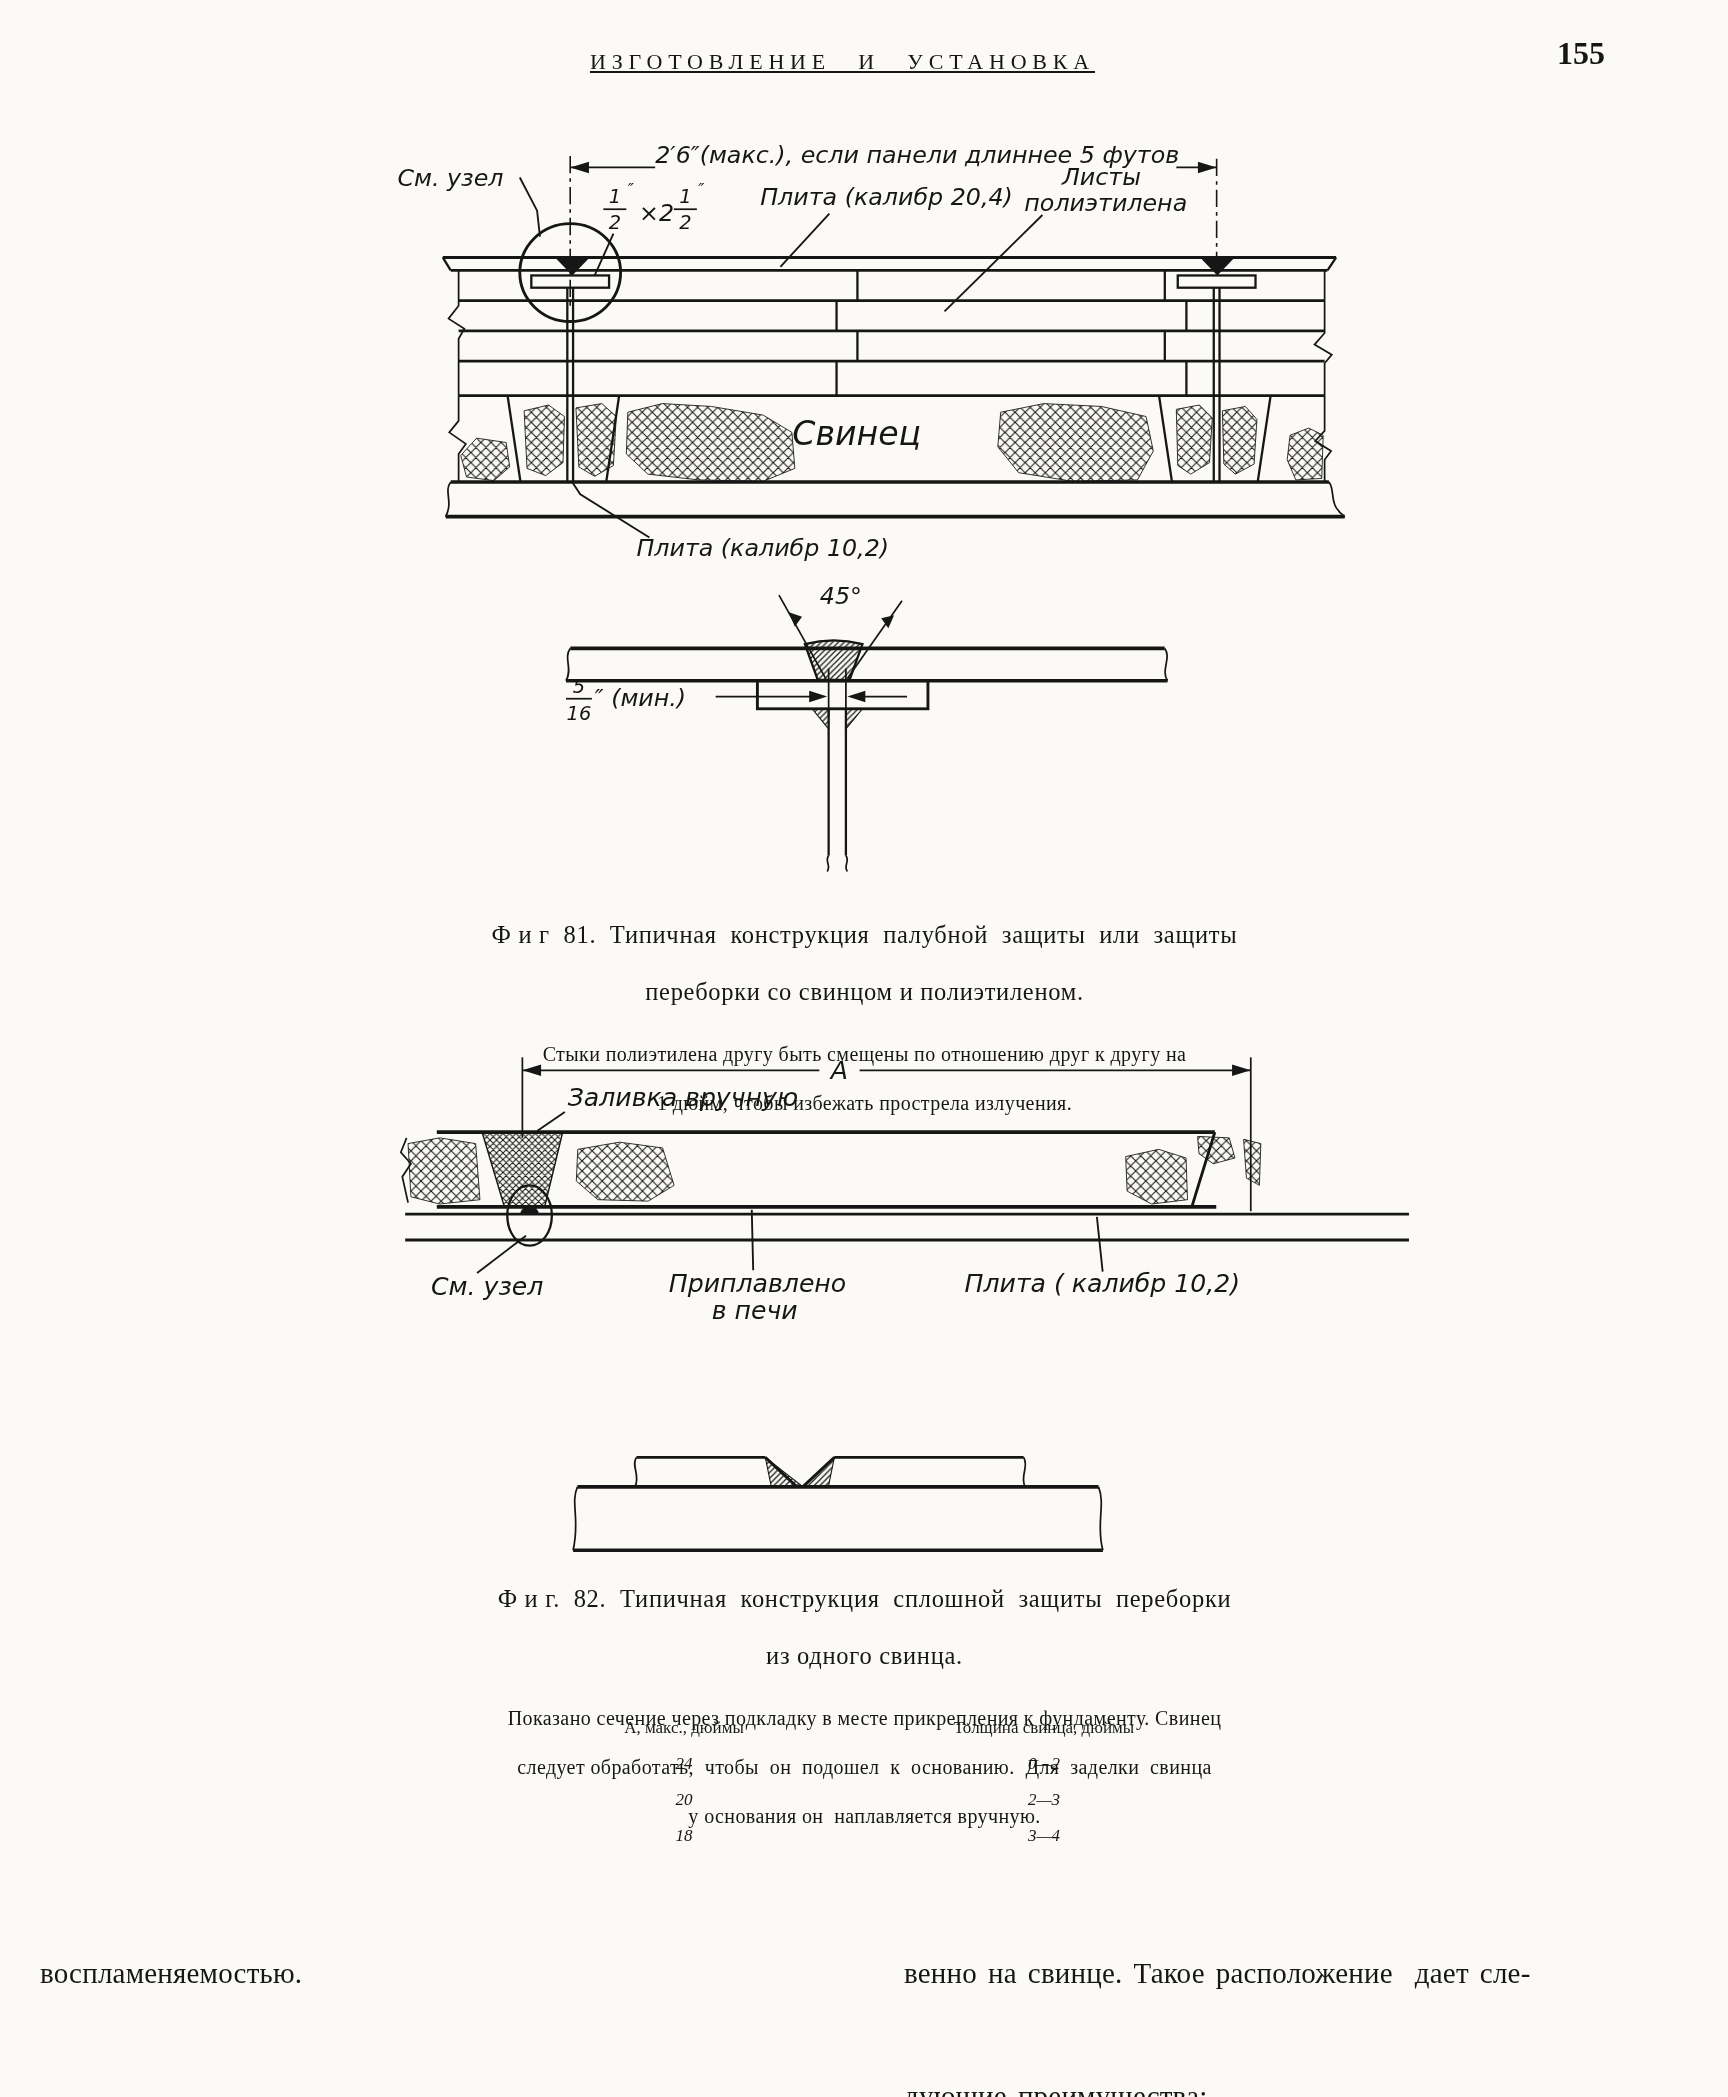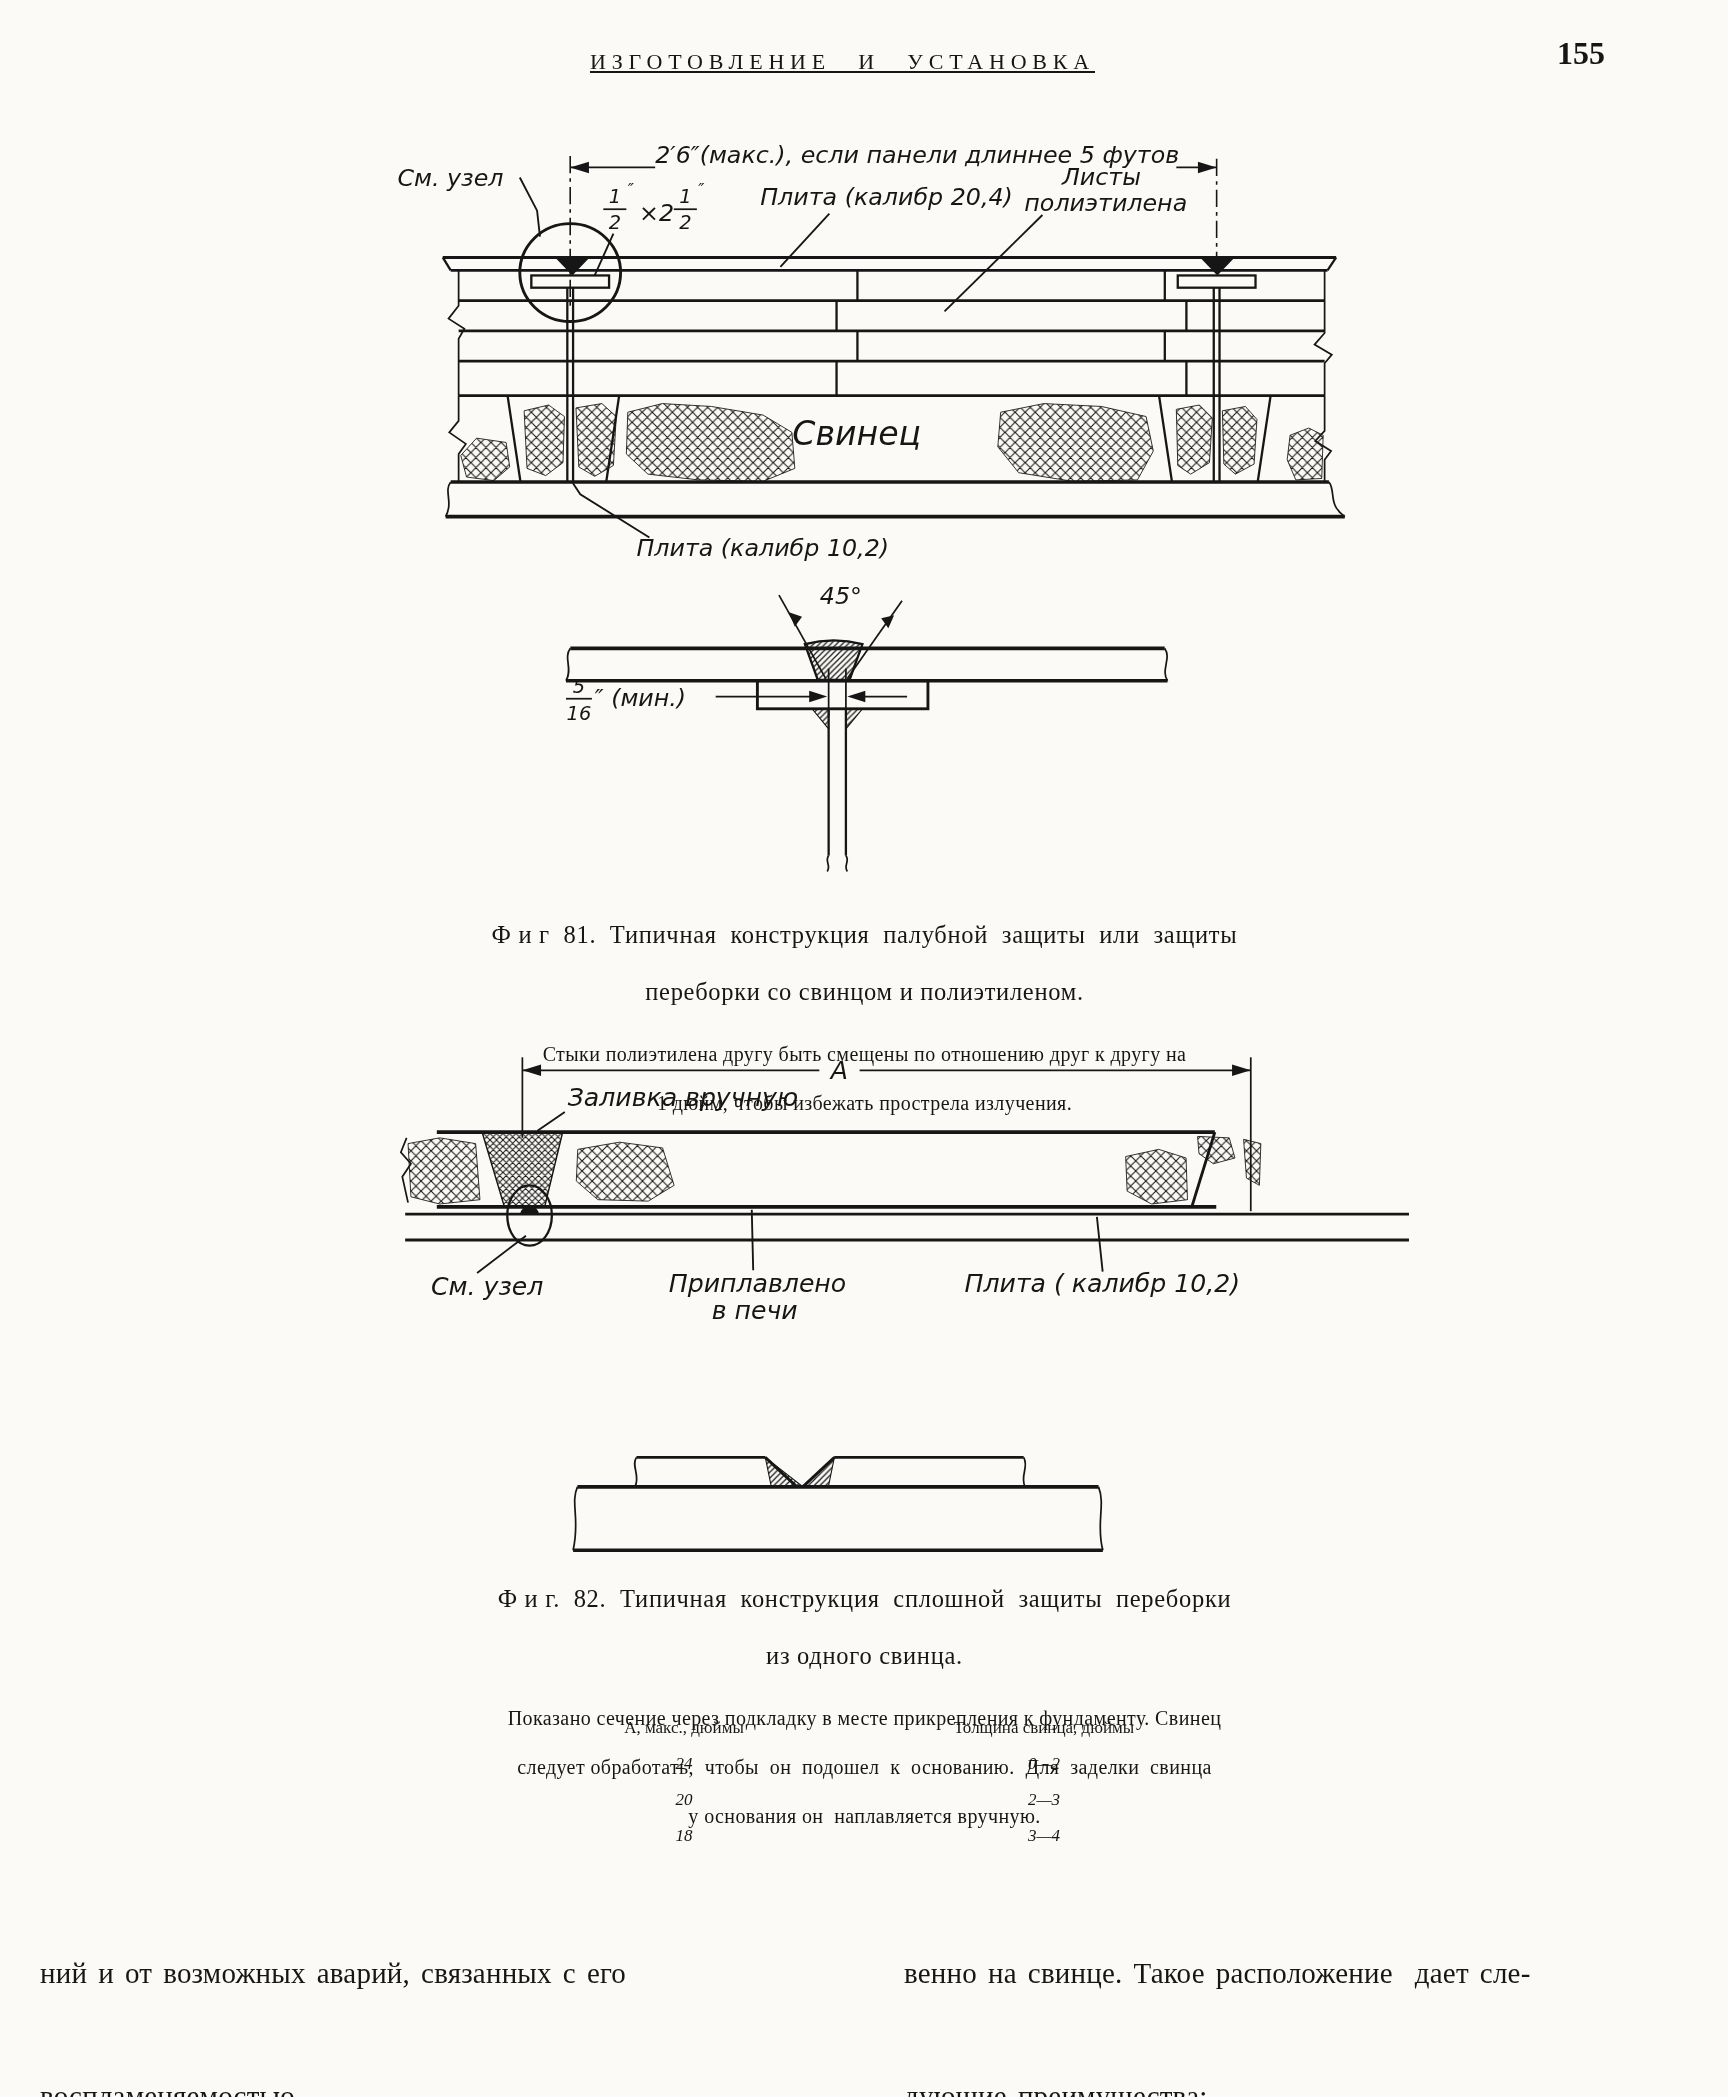--- a/index.html
+++ b/index.html
@@ -296,21 +296,20 @@
     </div>
     <div class="tcol" style="left:396px;top:0;width:432px;">
       <div class="thead">Толщина свинца, дюймы</div>
       <div class="tval">0—2</div>
       <div class="tval">2—3</div>
       <div class="tval">3—4</div>
     </div>
   </div>
 
   <div class="abs bodycol" style="left:40px;top:1871px;width:788px;">
-    <div>ний и от возможных аварий, связанных с его</div>
     <div>воспламеняемостью.</div>
     
     
     
   </div>
   <div class="abs bodycol" style="left:904px;top:1871px;width:792px;">
     <div>венно на свинце. Такое расположение  дает сле-</div>
     <div>дующие преимущества:</div>
     
     

